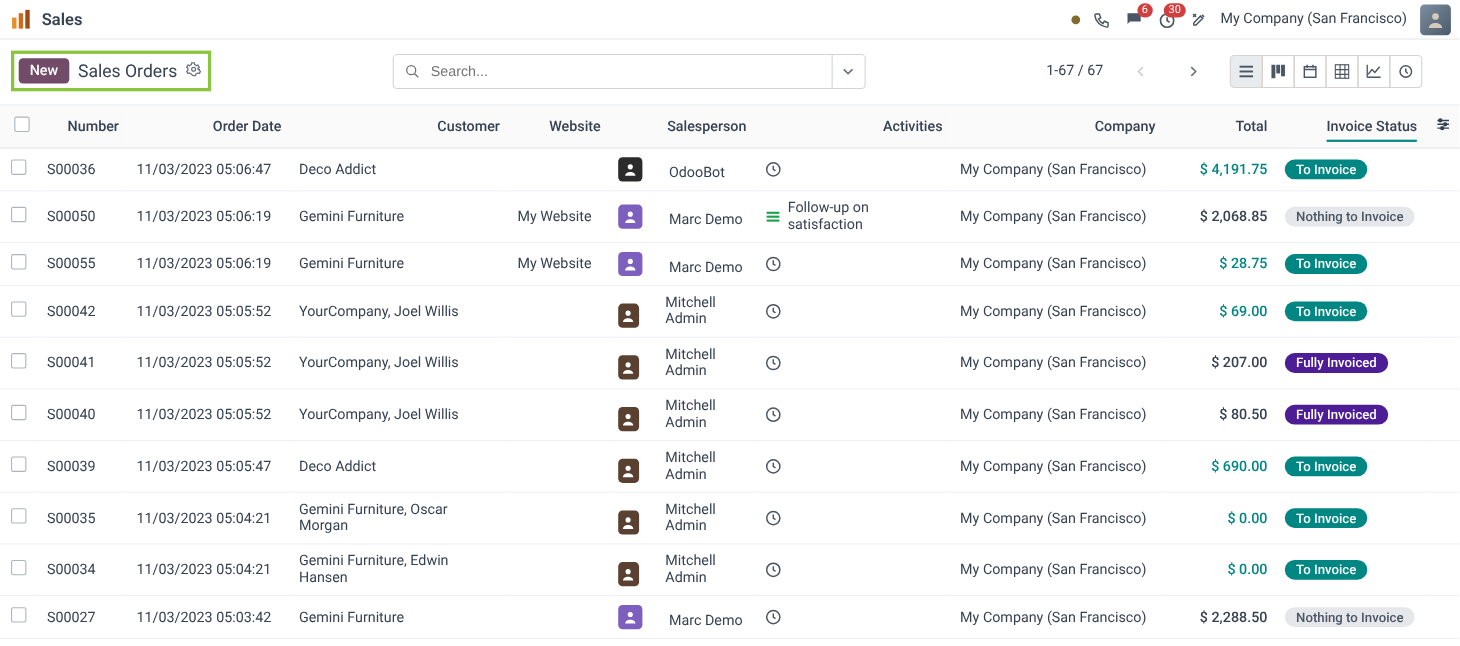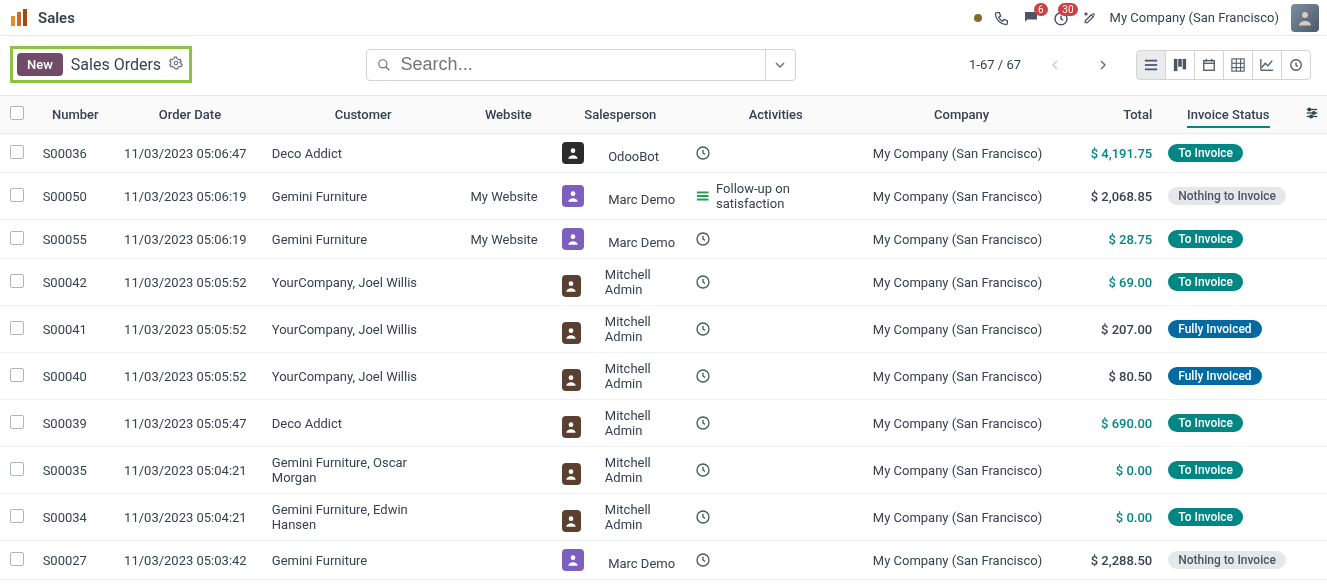--- a/index.html
+++ b/index.html
@@ -36,21 +36,21 @@
   .avatar-img {
     width: 28px; height: 28px; border-radius: 4px;
     background: linear-gradient(135deg,#7c8fa0,#4a5a6a);
     display: flex; align-items: center; justify-content: center;
     color: #fff; font-size: 14px;
   }
   
   .control-panel {
     display: flex;
     align-items: center;
-    padding: 10px 16px 12px 10px;
+    padding: 10px 34px 12px 10px;
     border-bottom: 1px solid #e5e7eb;
     gap: 14px;
   }
   .highlight-box {
     border: 3px solid #8bc53f;
     padding: 4px 6px 4px 4px;
     display: flex;
     align-items: center;
     gap: 8px;
   }
@@ -68,34 +68,34 @@
     flex: 1; display: flex; justify-content: center;
   }
   .search-box {
     display: flex; align-items: center;
     border: 1px solid #d1d5db;
     border-radius: 4px;
     height: 32px;
     width: 430px;
   }
   .search-main { display:flex; align-items:center; flex:1; padding: 0 10px; gap:8px; color:#6b7280;}
-  .search-input { border:none; outline:none; flex:1; font-size:18px; background:transparent; }
+  .search-input { border:none; outline:none; flex:1; font-size:13px; background:transparent; }
   .search-toggle { border-left:1px solid #d1d5db; width:30px; height:100%; display:flex; align-items:center; justify-content:center; cursor:pointer; color:#6b7280;}
   .pager { display:flex; align-items:center; gap:20px; }
   .pager-btn { width:28px; height:28px; border:1px solid transparent; display:flex; align-items:center; justify-content:center; cursor:pointer; color:#6b7280; border-radius:4px;}
   .pager-btn.disabled { color:#cfcfcf; cursor:default;}
   .view-switcher { display:flex; align-items:center; gap:0; margin-left:6px;}
   .view-btn { width:30px; height:30px; border:1px solid #d6d3d1; display:flex; align-items:center; justify-content:center; cursor:pointer; color:#4b5563; margin-left:-1px;}
   .view-btn:first-child { border-top-left-radius:4px; border-bottom-left-radius:4px;}
   .view-btn:last-child { border-top-right-radius:4px; border-bottom-right-radius:4px;}
   .view-btn.active { background:#e9ecef; }
   
   .tbl { width: 100%; border-collapse: collapse; }
   .tbl th {
-    text-align: center;
+    text-align: right;
     font-weight: 500;
     font-size: 13px;
     padding: 10px 8px;
     border-bottom: 1px solid #e5e7eb;
     background: #fafafa;
     color: #374151;
   }
   .tbl th.right, .tbl td.right { text-align: right; }
   .tbl td {
     padding: 8px 8px;
@@ -120,21 +120,21 @@
   .sp-ava { width:22px; height:22px; border-radius:4px; display:flex; align-items:center; justify-content:center; color:#fff; font-size:11px;}
   .ava-bot { background:#2b2b2b; }
   .ava-marc { background:#7c5fbf; }
   .ava-mitch { background:#5a4030; }
   .activity-cell { display:flex; align-items:center; gap:6px; color:#374151;}
   .total-invoice { color:#008784; font-weight:500;margin-top:42px;}
   .total-plain { color:#374151; font-weight:500;}
   .pill { display:inline-block; padding:2px 10px; border-radius:12px; font-size:12px; font-weight:500; white-space:nowrap;}
   .pill-toinvoice { background:#008784; color:#fff;}
   .pill-nothing { background:#e5e7eb; color:#4b5563;}
-  .pill-fully { background:#0369a1; color:#fff;}
+  .pill-fully { background:#4c1d95; color:#fff;}
   .status-underline { border-bottom: 2px solid #008784; padding-bottom: 4px; }
 </style>
 </head>
 <body>
 
 <div class="topnav">
   <div class="app-icon">
     <svg width="20" height="20" viewBox="0 0 20 20">
         <rect x="2" y="8" width="4" height="10" fill="#e58f2a"></rect>
         <rect x="8" y="4" width="4" height="14" fill="#d16a1e"></rect>

